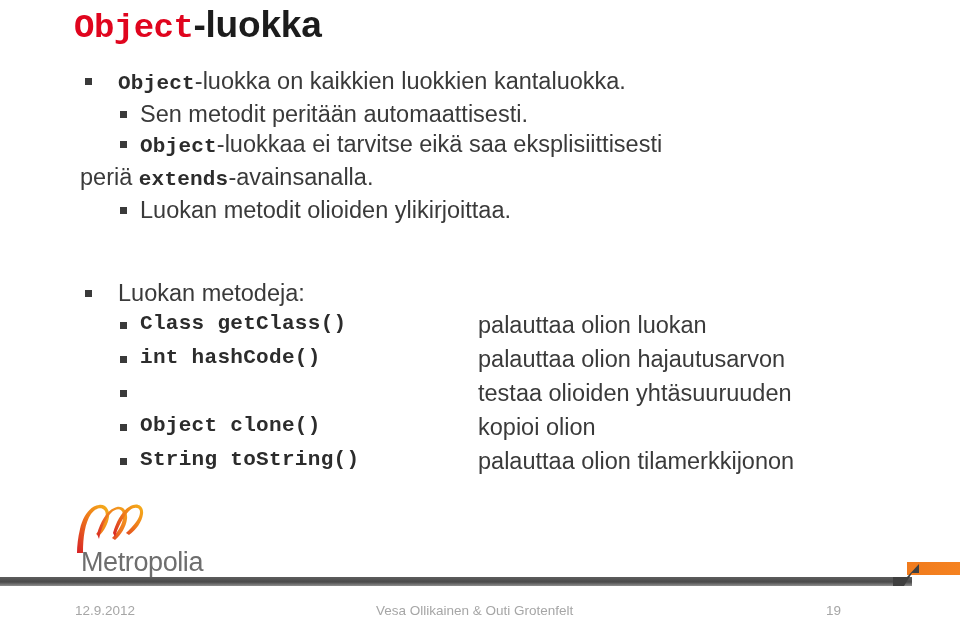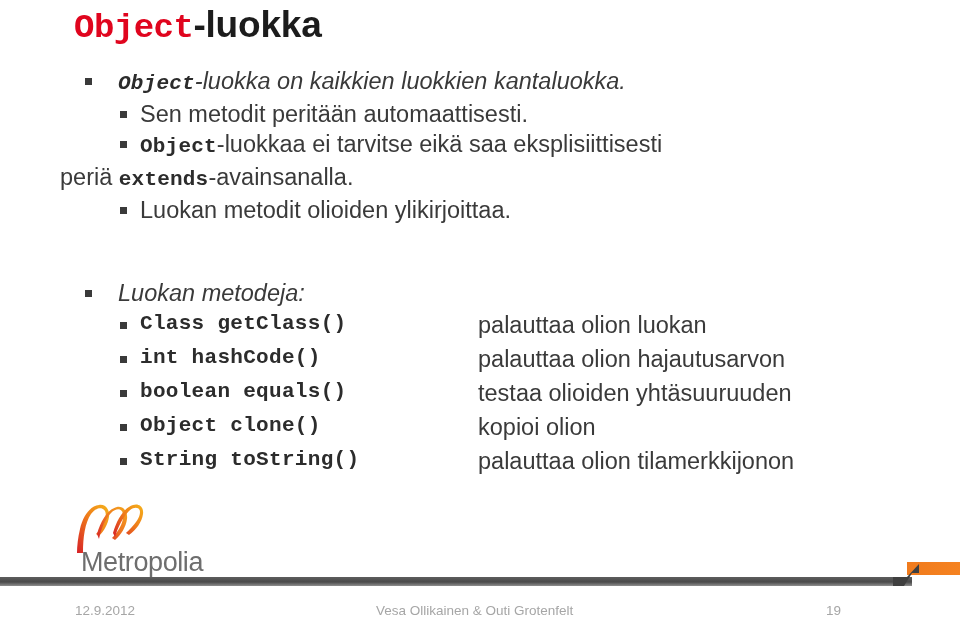--- a/index.html
+++ b/index.html
@@ -47,21 +47,20 @@
     top: 66px;
     width: 960px;
   }
   .lvl1 {
     position: relative;
     padding-left: 118px;
     font-size: 23.5px;
     line-height: 30px;
     color: #3a3a3a;
     min-height: 30px;
-    font-style: italic;
   }
   .lvl1 > .bullet {
     position: absolute;
     left: 85px;
     top: 12px;
     width: 7px;
     height: 7px;
     background: #3a3a3a;
   }
   .lvl2 {
@@ -74,21 +73,21 @@
   }
   .lvl2 > .bullet {
     position: absolute;
     left: 120px;
     top: 12px;
     width: 7px;
     height: 7px;
     background: #3a3a3a;
   }
   .lvl2.cont {
-    padding-left: 60px;
+    padding-left: 80px;
   }
   .mono {
     font-family: "Liberation Mono", "DejaVu Sans Mono", monospace;
     font-weight: bold;
     font-size: 21px;
     color: #2c2c2c;
     letter-spacing: 0.2px;
   }
 
   
@@ -256,21 +255,20 @@
   </div>
 
   <div class="method-row">
     <span class="bullet"></span>
     <span class="method-sig">int hashCode()</span>
     <span class="method-desc">palauttaa olion hajautusarvon</span>
   </div>
 
   <div class="method-row">
     <span class="bullet"></span>
-    <span class="method-sig">boolean equals()</span>
     <span class="method-desc">testaa olioiden yhtäsuuruuden</span>
   </div>
 
   <div class="method-row">
     <span class="bullet"></span>
     <span class="method-sig">Object clone()</span>
     <span class="method-desc">kopioi olion</span>
   </div>
 
   <div class="method-row">

